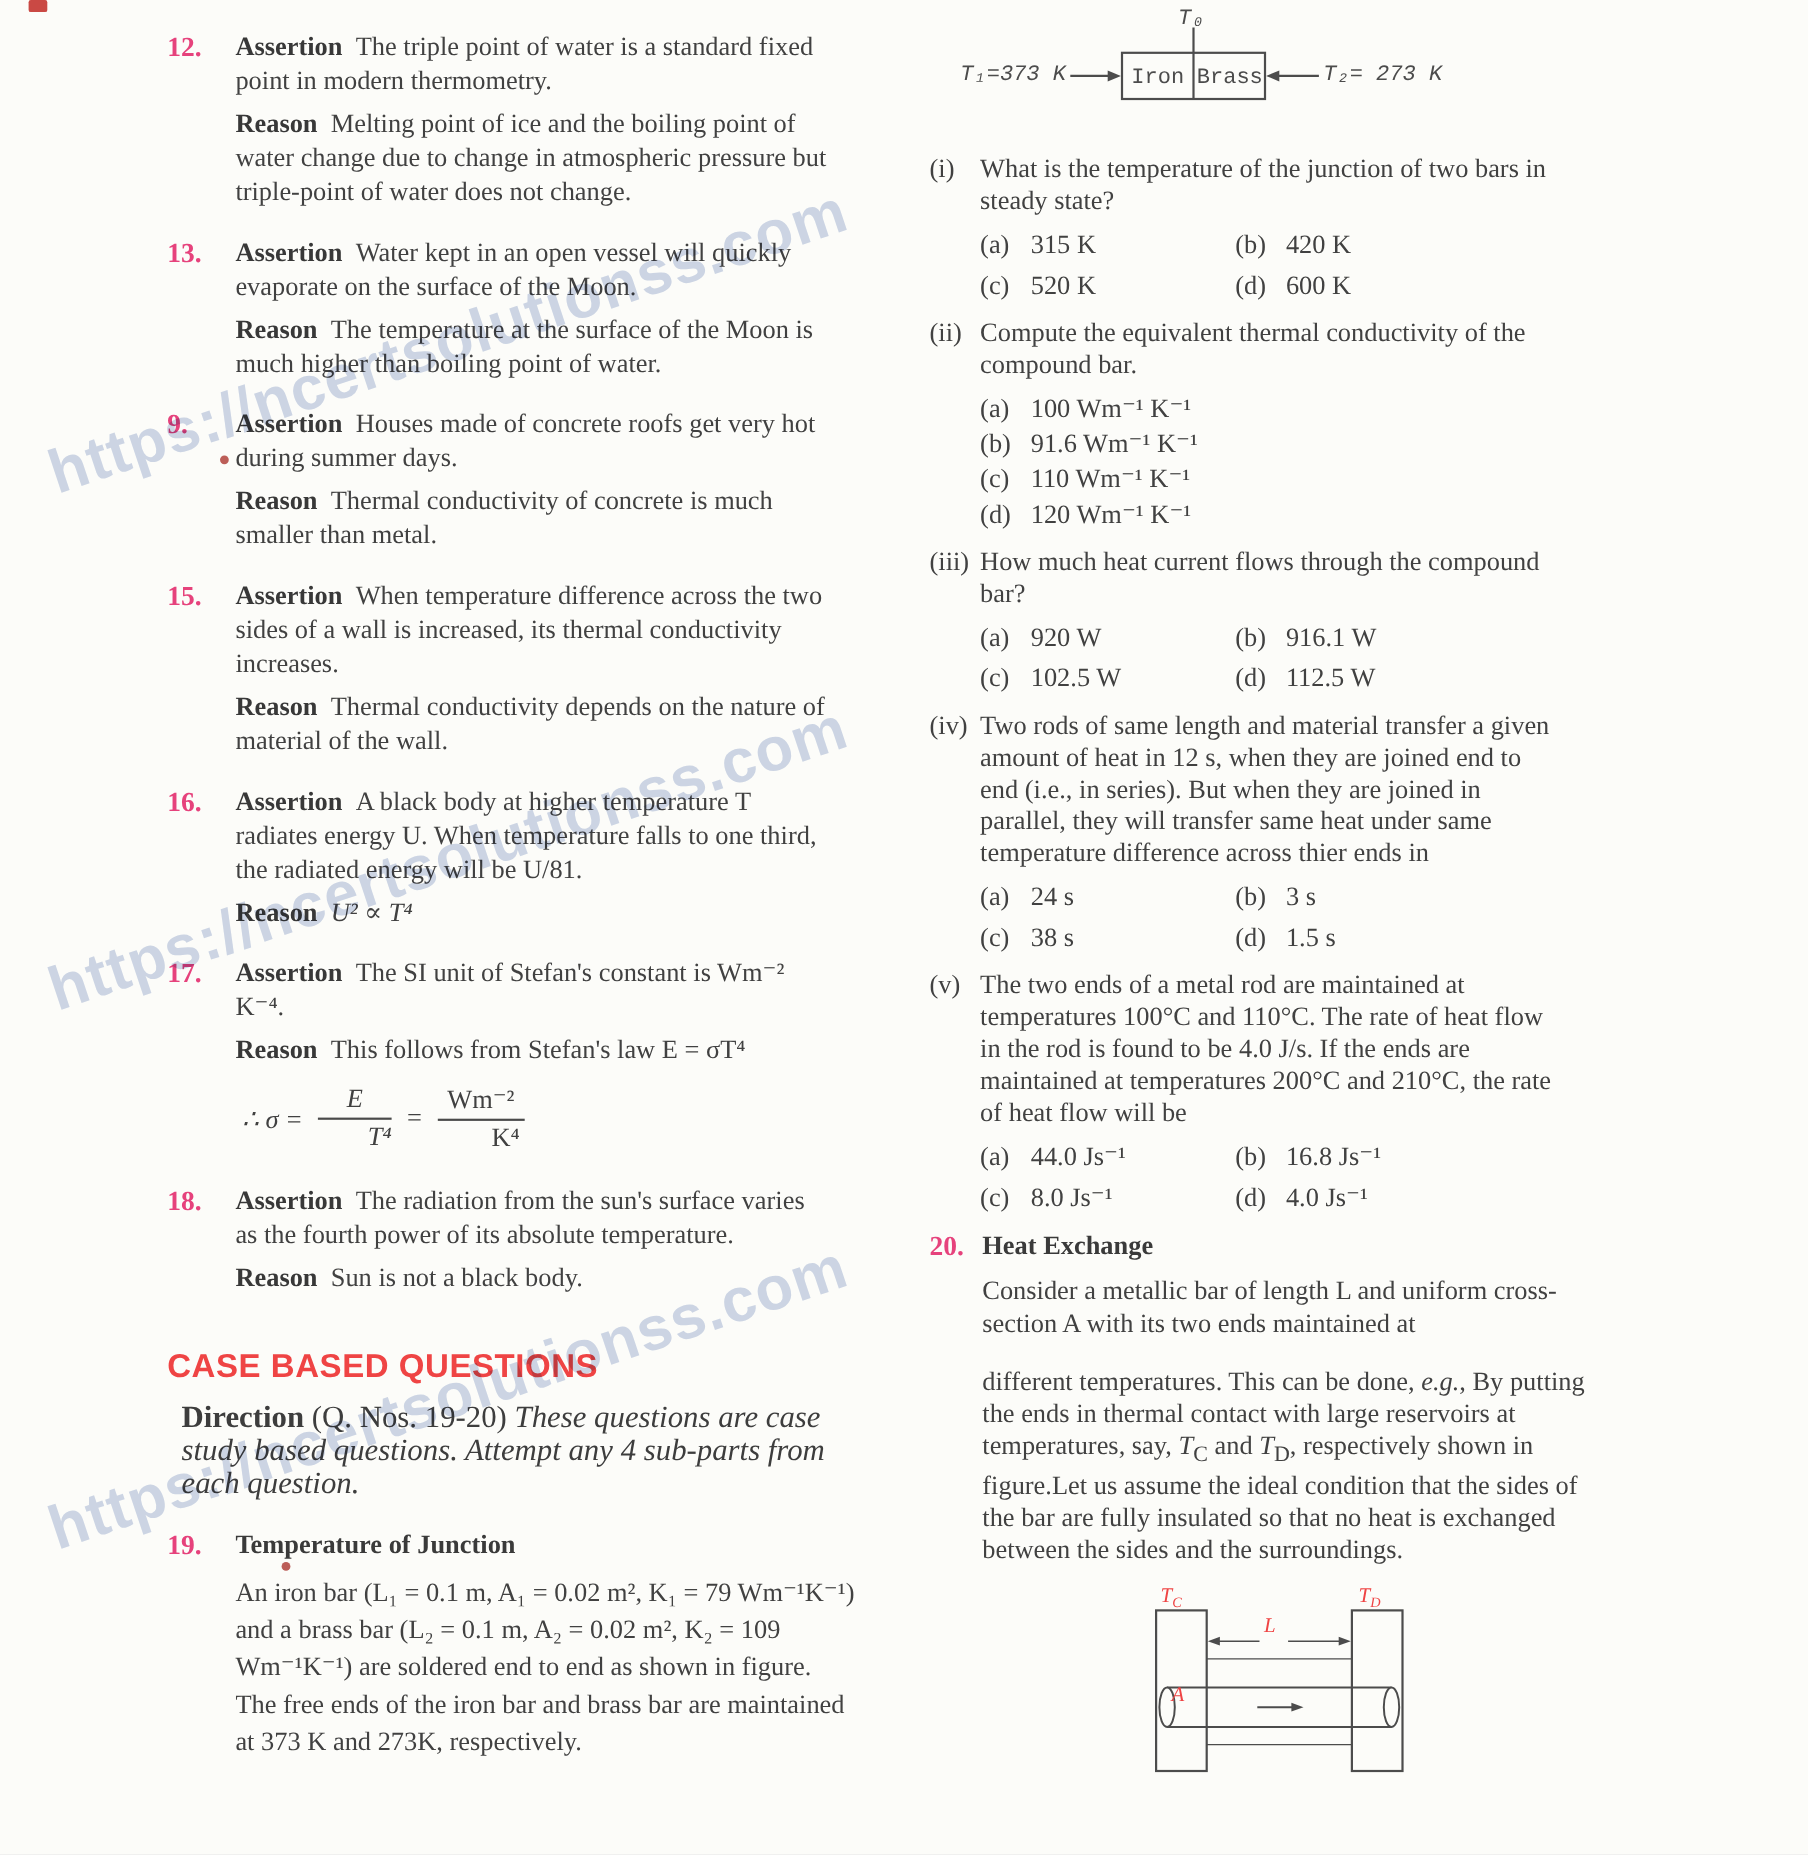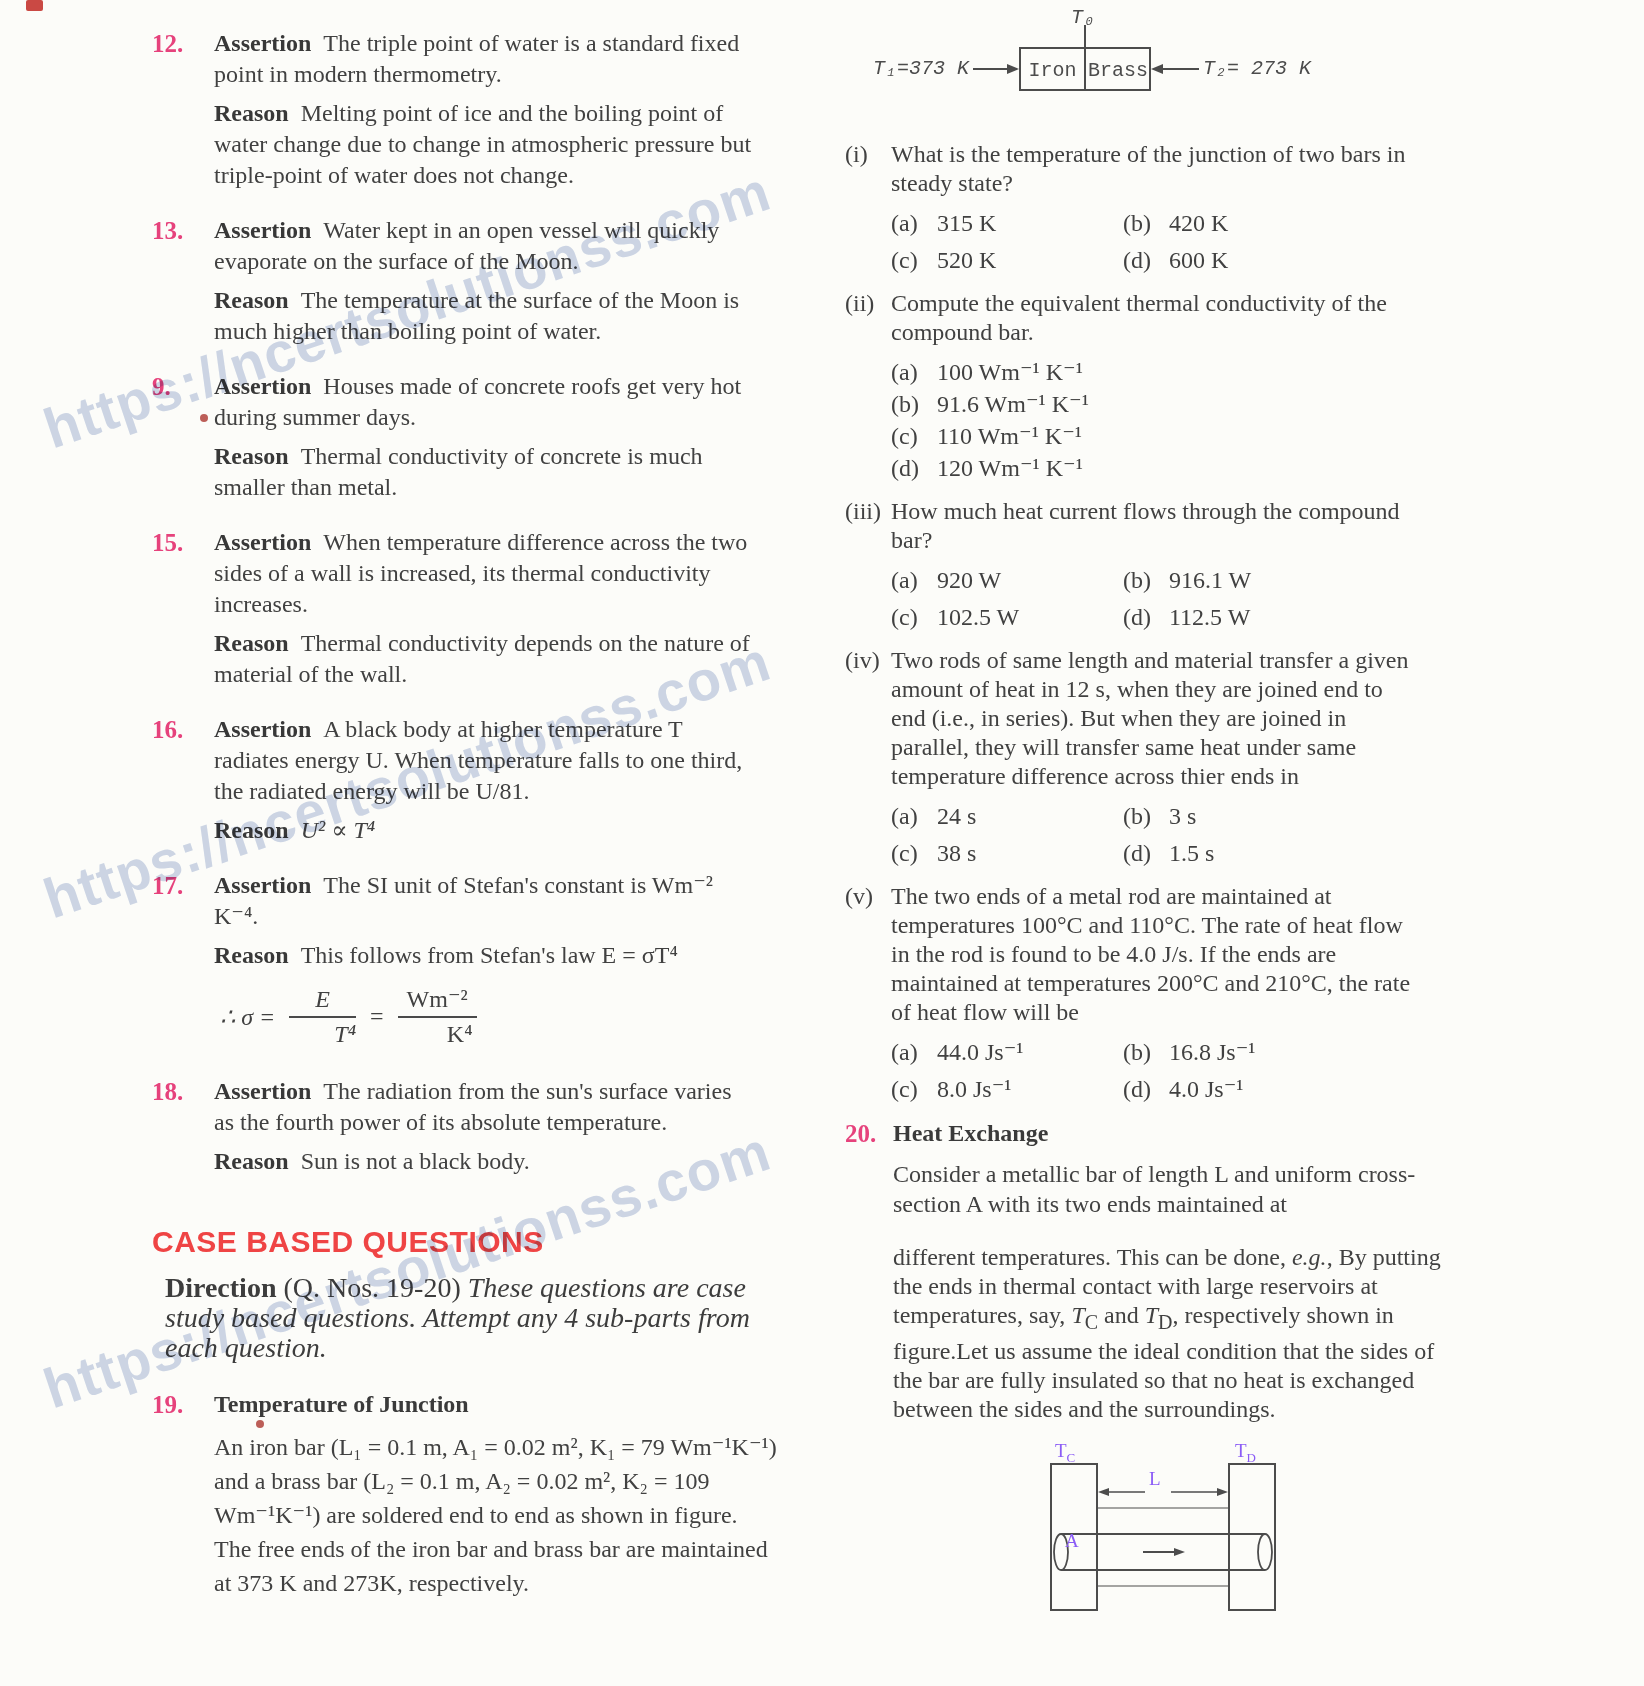--- a/index.html
+++ b/index.html
@@ -60,21 +60,21 @@
   .opts.two{display:grid;grid-template-columns:232px auto;row-gap:7px;}
   .opts.one .opt{margin-bottom:2px;line-height:30px;}
   .opt{display:flex;line-height:30px;}
   .ol{flex:0 0 46px;}
 
   .q20-para{width:562px;line-height:30px;}
   .para-gap{margin-top:24px;line-height:29px;}
 
   
   .fig2{position:relative;width:240px;height:192px;margin:18px 0 0 150px;}
-  .fig2 .flabel{position:absolute;font-size:19px;color:#8b5cf6;}
+  .fig2 .flabel{position:absolute;font-size:19px;font-style:italic;color:#ef4444;}
   .f2-tc{left:12px;top:-2px;} .f2-td{left:192px;top:-2px;}
   .f2-L{left:106px;top:26px;} .f2-A{left:22px;top:88px;}
   .fig2 svg{position:absolute;left:0;top:20px;}
   .fig2 sub,.fig1 sub{font-size:13px;}
 </style>
 </head>
 <body>
 
 <div class="page">
 

